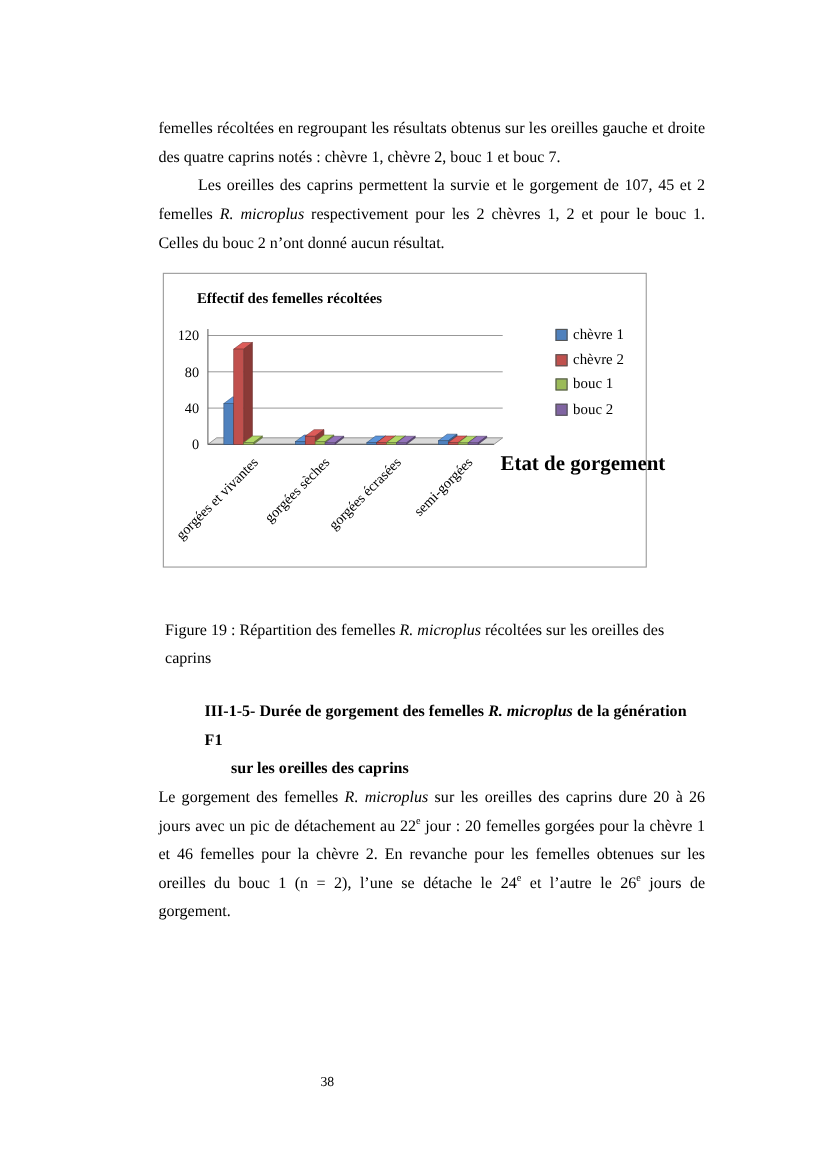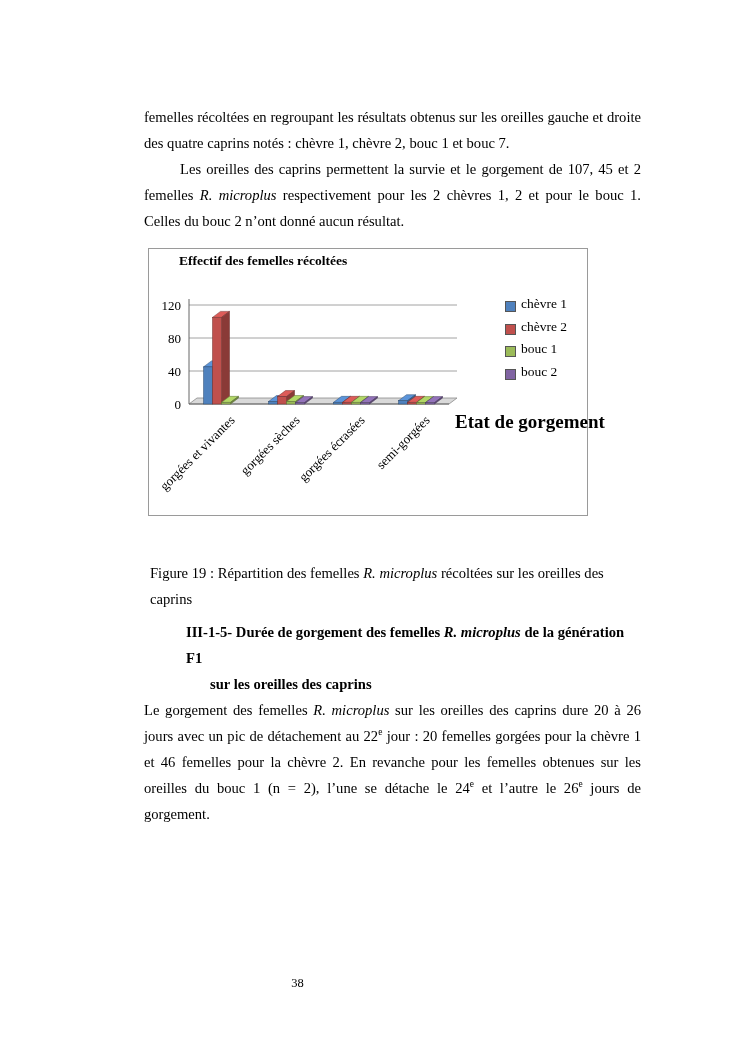--- a/index.html
+++ b/index.html
@@ -26,49 +26,49 @@
   .body-text.indent{text-indent:36px;}
   sup{font-size:0.65em;line-height:0;}
   .chart-box{
     position:relative;
     margin:14px 0 0 4px;
     width:438px;height:266px;
     border:1px solid #9a9a9a;
     background:#fff;
   }
   .chart-title{
-    position:absolute;left:30px;top:4px;
+    position:absolute;left:30px;top:14px;
     font-size:13.5px;font-weight:bold;
   }
   .chart-canvas{position:absolute;left:0;top:0;width:438px;height:266px;}
   .chart-canvas svg text{font-family:"Liberation Serif", serif;}
   .chart-xlabel{
     position:absolute;left:306px;top:162px;
     font-size:19px;font-weight:bold;white-space:nowrap;
   }
   .chart-legend{
     position:absolute;left:356px;top:46px;
   }
   .legend-item{
-    display:flex;align-items:flex-end;
+    display:flex;align-items:flex-start;
     margin-bottom:5.5px;
     font-size:13.5px;line-height:17px;
   }
   .legend-swatch{
     display:inline-block;
     width:9px;height:9px;
     margin:4px 5px 0 0;
     border:0.5px solid #555;
     flex:0 0 auto;
   }
   .caption{
     margin:44px 0 0 6px;
     font-size:14.6px;line-height:26px;
   }
-  .heading{margin-top:7px;font-size:14.6px;line-height:26px;font-weight:bold;}
+  .heading{margin-top:22px;font-size:14.6px;line-height:26px;font-weight:bold;}
   .h-line1{padding-left:42px;}
   .h-line2{padding-left:66px;}
   .page-number{
     position:absolute;left:0;top:976px;width:595px;
     text-align:center;font-size:12.5px;font-family:Liberation Serif, serif;
   }
 </style>
 </head>
 <body>
 

